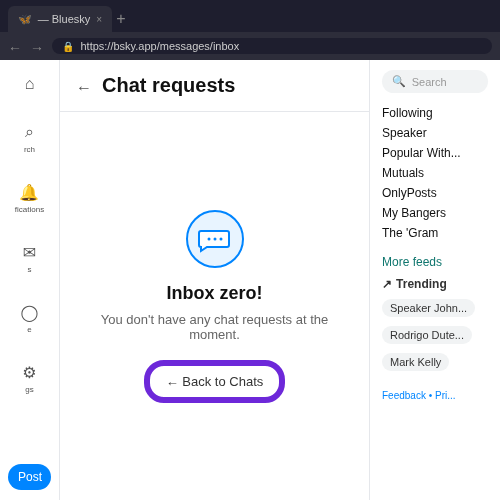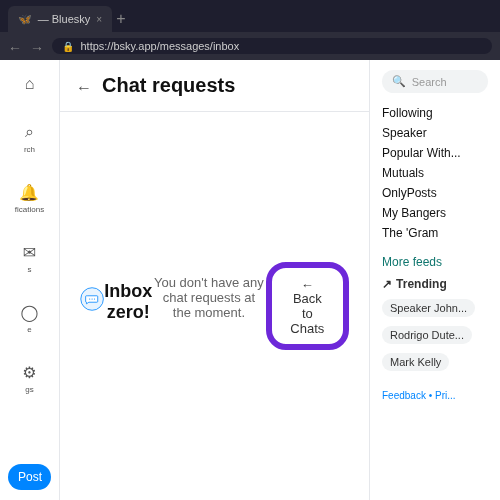--- a/index.html
+++ b/index.html
@@ -146,21 +146,21 @@
       cursor: pointer;
     }
     .chat-title {
       font-size: 20px;
       font-weight: 700;
       color: #111;
     }
     .chat-body {
       flex: 1;
       display: flex;
-      flex-direction: row;
+      flex-direction: column;
       align-items: center;
       justify-content: center;
       padding: 20px;
       text-align: center;
     }
     .inbox-icon {
       width: 60px;
       height: 60px;
       margin-bottom: 14px;
     }

